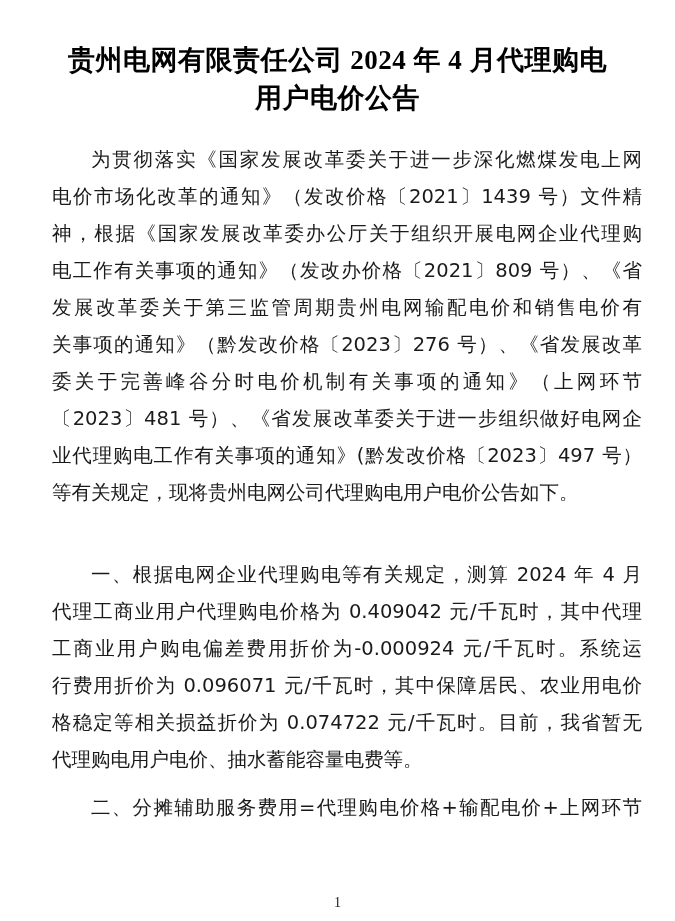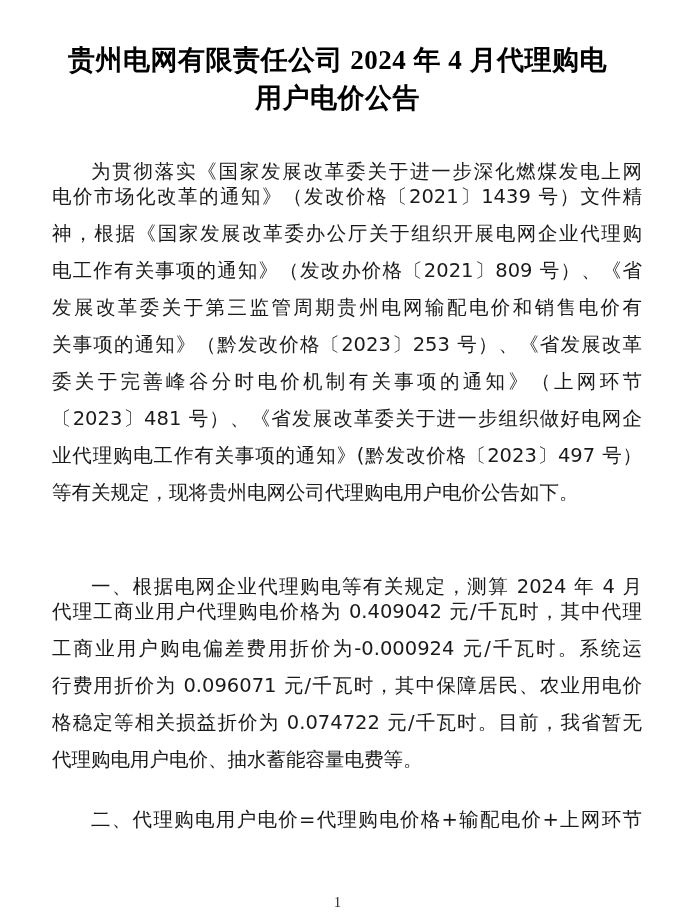--- a/index.html
+++ b/index.html
@@ -37,21 +37,21 @@
       height: 37px;
       font-size: 19.5px;
       line-height: 37px;
       white-space: nowrap;
       text-align: justify;
       text-align-last: justify;
       color: #1a1a1a;
       font-family: "DejaVu Sans", sans-serif;
       font-weight: normal;
     }
-    .line.indent { left: 91px; width: 551px; margin-top: 12px; }
+    .line.indent { left: 91px; width: 551px; }
     .line.last { text-align-last: left; }
 
     .page-number {
       position: absolute;
       top: 895px;
       left: 0;
       width: 675px;
       text-align: center;
       font-family: "Liberation Serif", serif;
       font-size: 14px;
@@ -65,34 +65,34 @@
 
   <div class="title title-l1">贵州电网有限责任公司 2024 年 4 月代理购电</div>
   <div class="title title-l2">用户电价公告</div>
 
   <div>
     <div class="line indent" style="top:141px">为贯彻落实《国家发展改革委关于进一步深化燃煤发电上网</div>
     <div class="line" style="top:178px">电价市场化改革的通知》（发改价格〔2021〕1439 号）文件精</div>
     <div class="line" style="top:215px">神，根据《国家发展改革委办公厅关于组织开展电网企业代理购</div>
     <div class="line" style="top:252px">电工作有关事项的通知》（发改办价格〔2021〕809 号）、《省</div>
     <div class="line" style="top:289px">发展改革委关于第三监管周期贵州电网输配电价和销售电价有</div>
-    <div class="line" style="top:326px">关事项的通知》（黔发改价格〔2023〕253 号）、《省发展改革</div>
+    <div class="line" style="top:326px">关事项的通知》（黔发改价格〔2023〕276 号）、《省发展改革</div>
     <div class="line" style="top:363px">委关于完善峰谷分时电价机制有关事项的通知》（上网环节</div>
     <div class="line" style="top:400px">〔2023〕481 号）、《省发展改革委关于进一步组织做好电网企</div>
     <div class="line" style="top:437px">业代理购电工作有关事项的通知》(黔发改价格〔2023〕497 号）</div>
     <div class="line last" style="top:474px">等有关规定，现将贵州电网公司代理购电用户电价公告如下。</div>
   </div>
 
   <div>
     <div class="line indent" style="top:556px">一、根据电网企业代理购电等有关规定，测算 2024 年 4 月</div>
     <div class="line" style="top:593px">代理工商业用户代理购电价格为 0.409042 元/千瓦时，其中代理</div>
     <div class="line" style="top:630px">工商业用户购电偏差费用折价为-0.000924 元/千瓦时。系统运</div>
     <div class="line" style="top:667px">行费用折价为 0.096071 元/千瓦时，其中保障居民、农业用电价</div>
     <div class="line" style="top:704px">格稳定等相关损益折价为 0.074722 元/千瓦时。目前，我省暂无</div>
     <div class="line last" style="top:741px">代理购电用户电价、抽水蓄能容量电费等。</div>
   </div>
 
   <div>
-    <div class="line indent" style="top:789px">二、代理购电用户电价=代理购电价格+输配电价+上网环节</div>
+    <div class="line indent" style="top:789px">二、分摊辅助服务费用=代理购电价格+输配电价+上网环节</div>
   </div>
 
   <div class="page-number">1</div>
 </div>
 
 </body></html>

